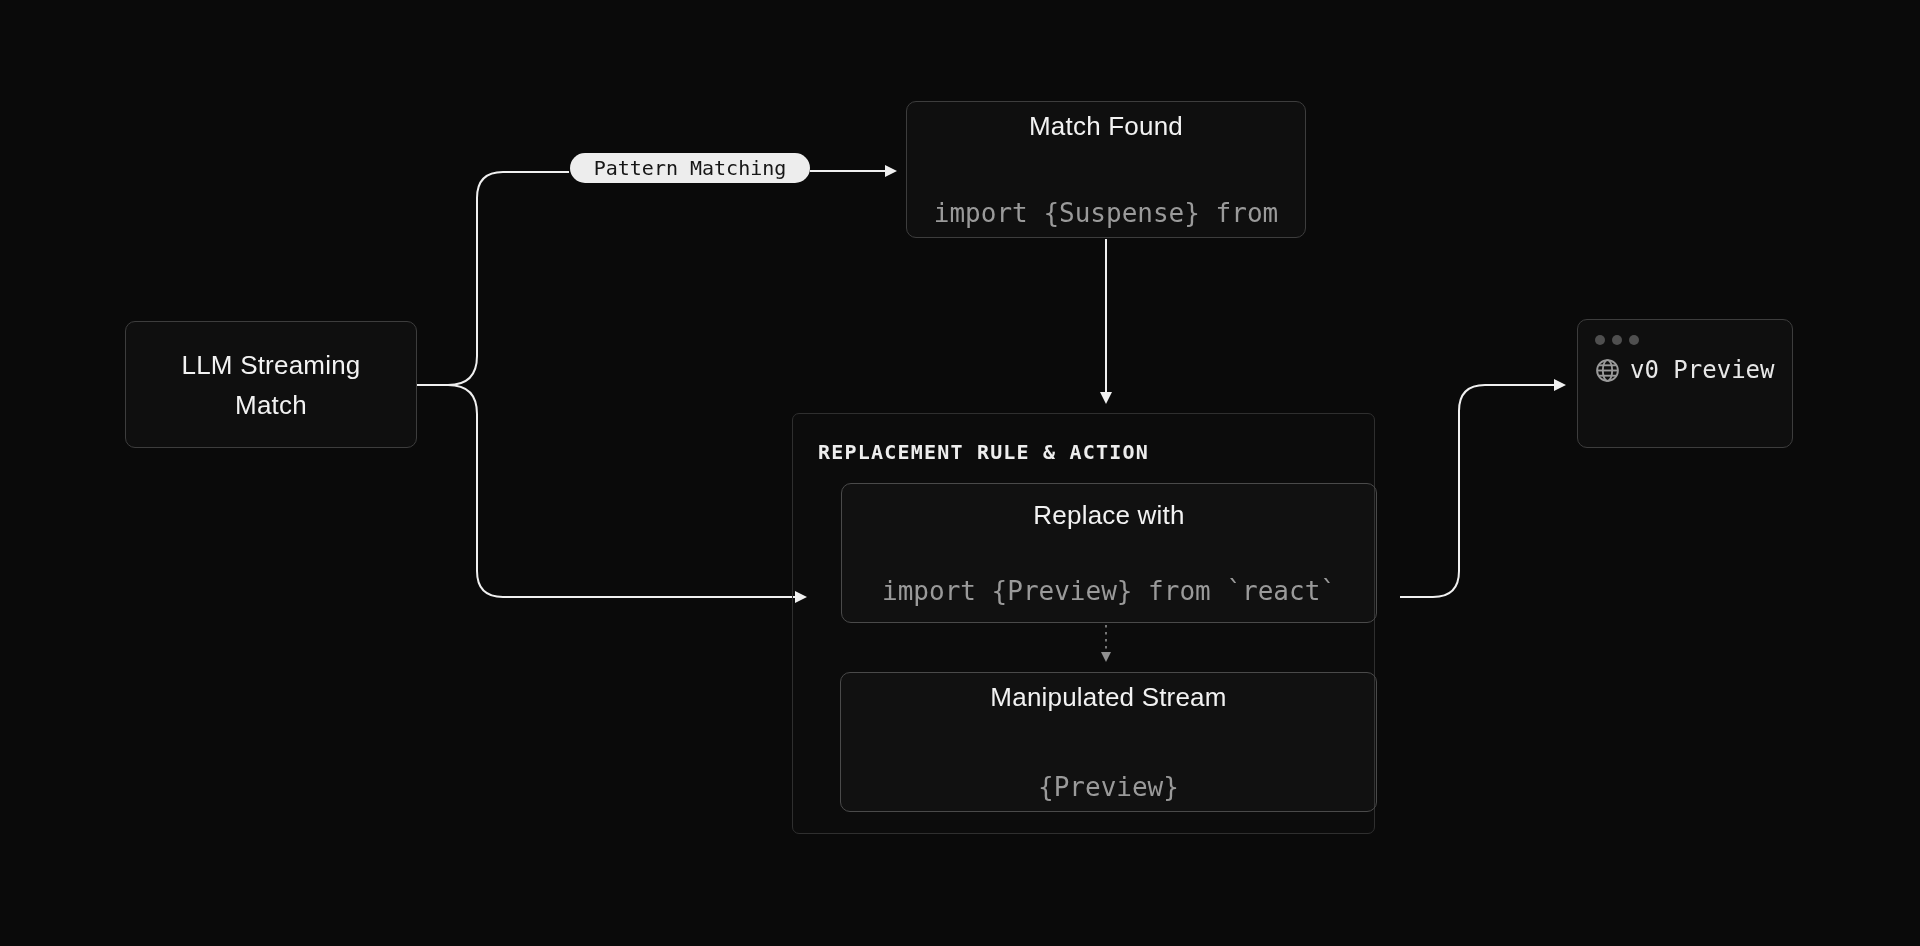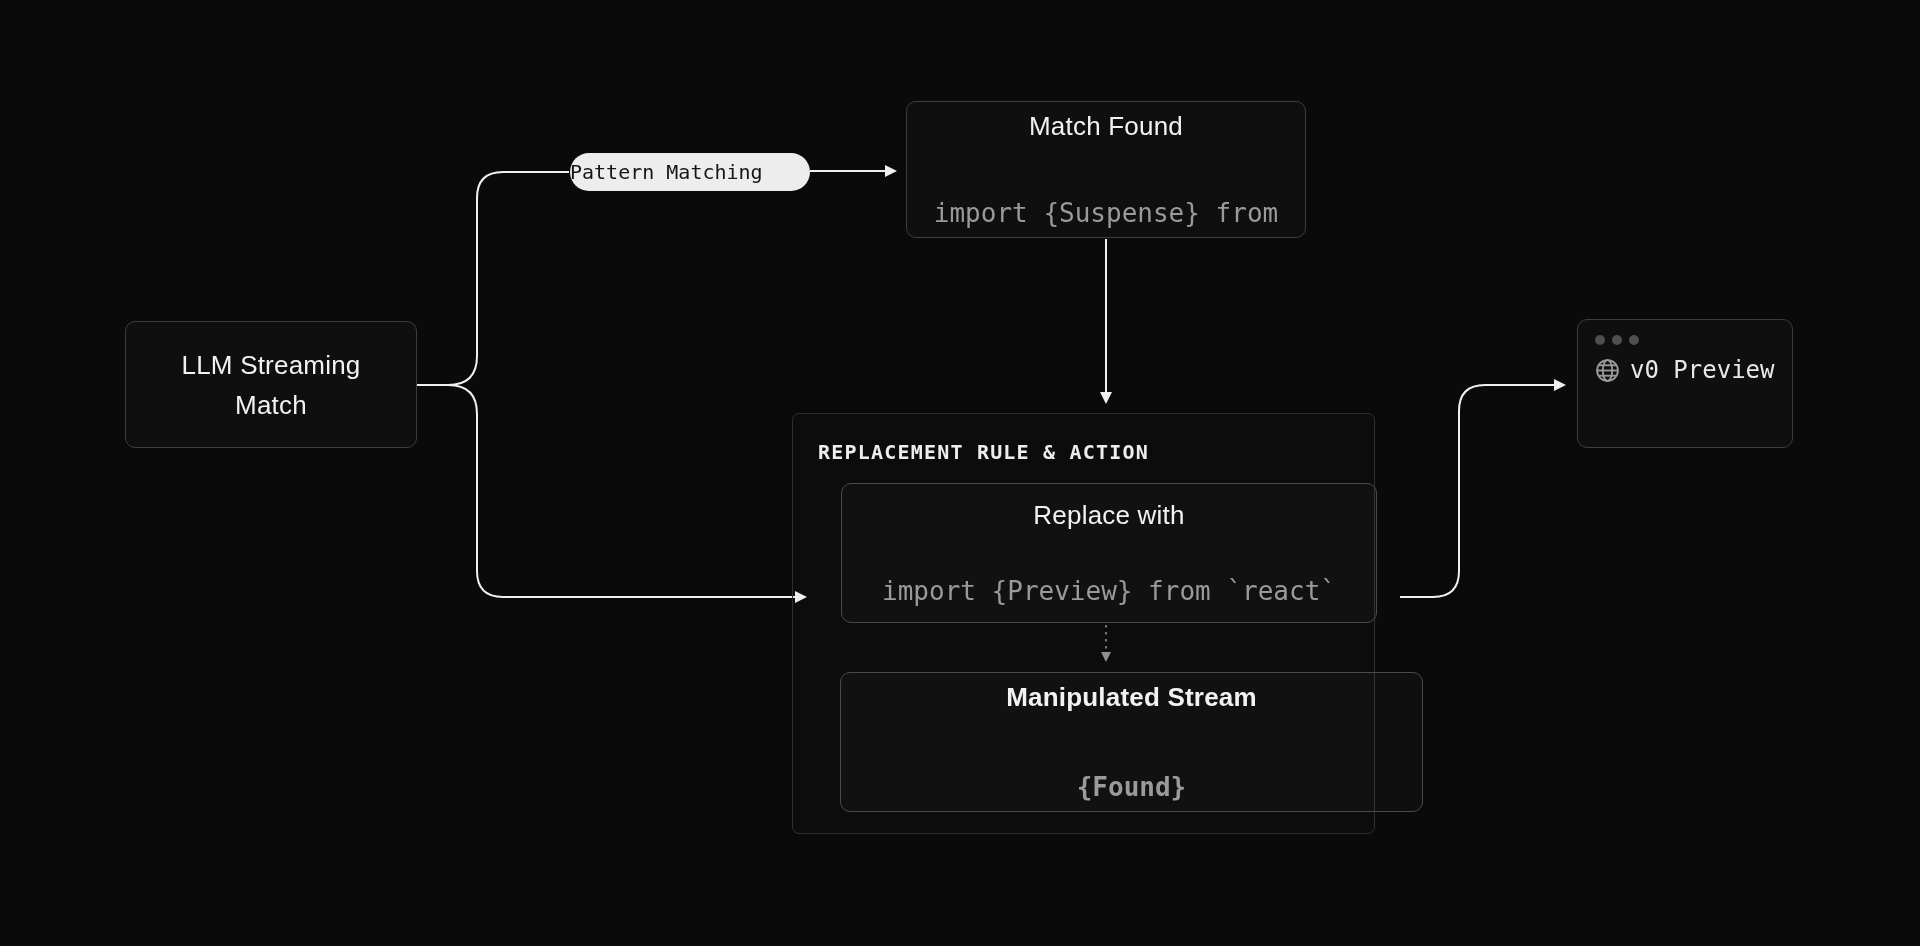--- a/index.html
+++ b/index.html
@@ -53,27 +53,27 @@
     left: 125px; top: 321px;
     width: 292px; height: 127px;
   }
   .llm-node .node-title {
     max-width: 210px;
     line-height: 40px;
   }
   .pattern-badge {
     position: absolute;
     left: 570px; top: 153px;
-    width: 240px; height: 38px;
+    width: 240px; height: 30px;
     box-sizing: border-box;
     background: #ededed;
     border-radius: 19px;
     display: flex;
     align-items: center;
-    justify-content: flex-start;
+    justify-content: center;
     color: #161616;
     font-family: "DejaVu Sans Mono", monospace;
     font-size: 20px;
   }
   .match-node {
     left: 906px; top: 101px;
     width: 400px; height: 137px;
     gap: 32px;
   }
   .group-node {
@@ -96,24 +96,23 @@
     white-space: nowrap;
   }
   .replace-node {
     left: 841px; top: 483px;
     width: 536px; height: 140px;
     gap: 21px;
     border-color: #4a4a4a;
   }
   .manipulated-node {
     left: 840px; top: 672px;
-    width: 583px; height: 140px;
+    width: 537px; height: 140px;
     gap: 35px;
     border-color: #4a4a4a;
-    font-weight: bold;
   }
   .preview-node {
     left: 1577px; top: 319px;
     width: 216px; height: 129px;
     align-items: flex-start;
     justify-content: flex-start;
     padding: 15px 17px;
   }
   .window-dots {
     display: flex;
@@ -184,21 +183,21 @@
     <div class="group-header">REPLACEMENT RULE &amp; ACTION</div>
   </div>
 
   <div class="node replace-node">
     <div class="node-title">Replace with</div>
     <div class="node-code">import {Preview} from `react`</div>
   </div>
 
   <div class="node manipulated-node">
     <div class="node-title">Manipulated Stream</div>
-    <div class="node-code">{Found}</div>
+    <div class="node-code">{Preview}</div>
   </div>
 
   <div class="node preview-node">
     <div class="window-dots">
       <span class="dot"></span>
       <span class="dot"></span>
       <span class="dot"></span>
     </div>
     <div class="preview-content">
       <svg class="globe-icon" viewBox="0 0 24 24" fill="none" xmlns="http://www.w3.org/2000/svg">

